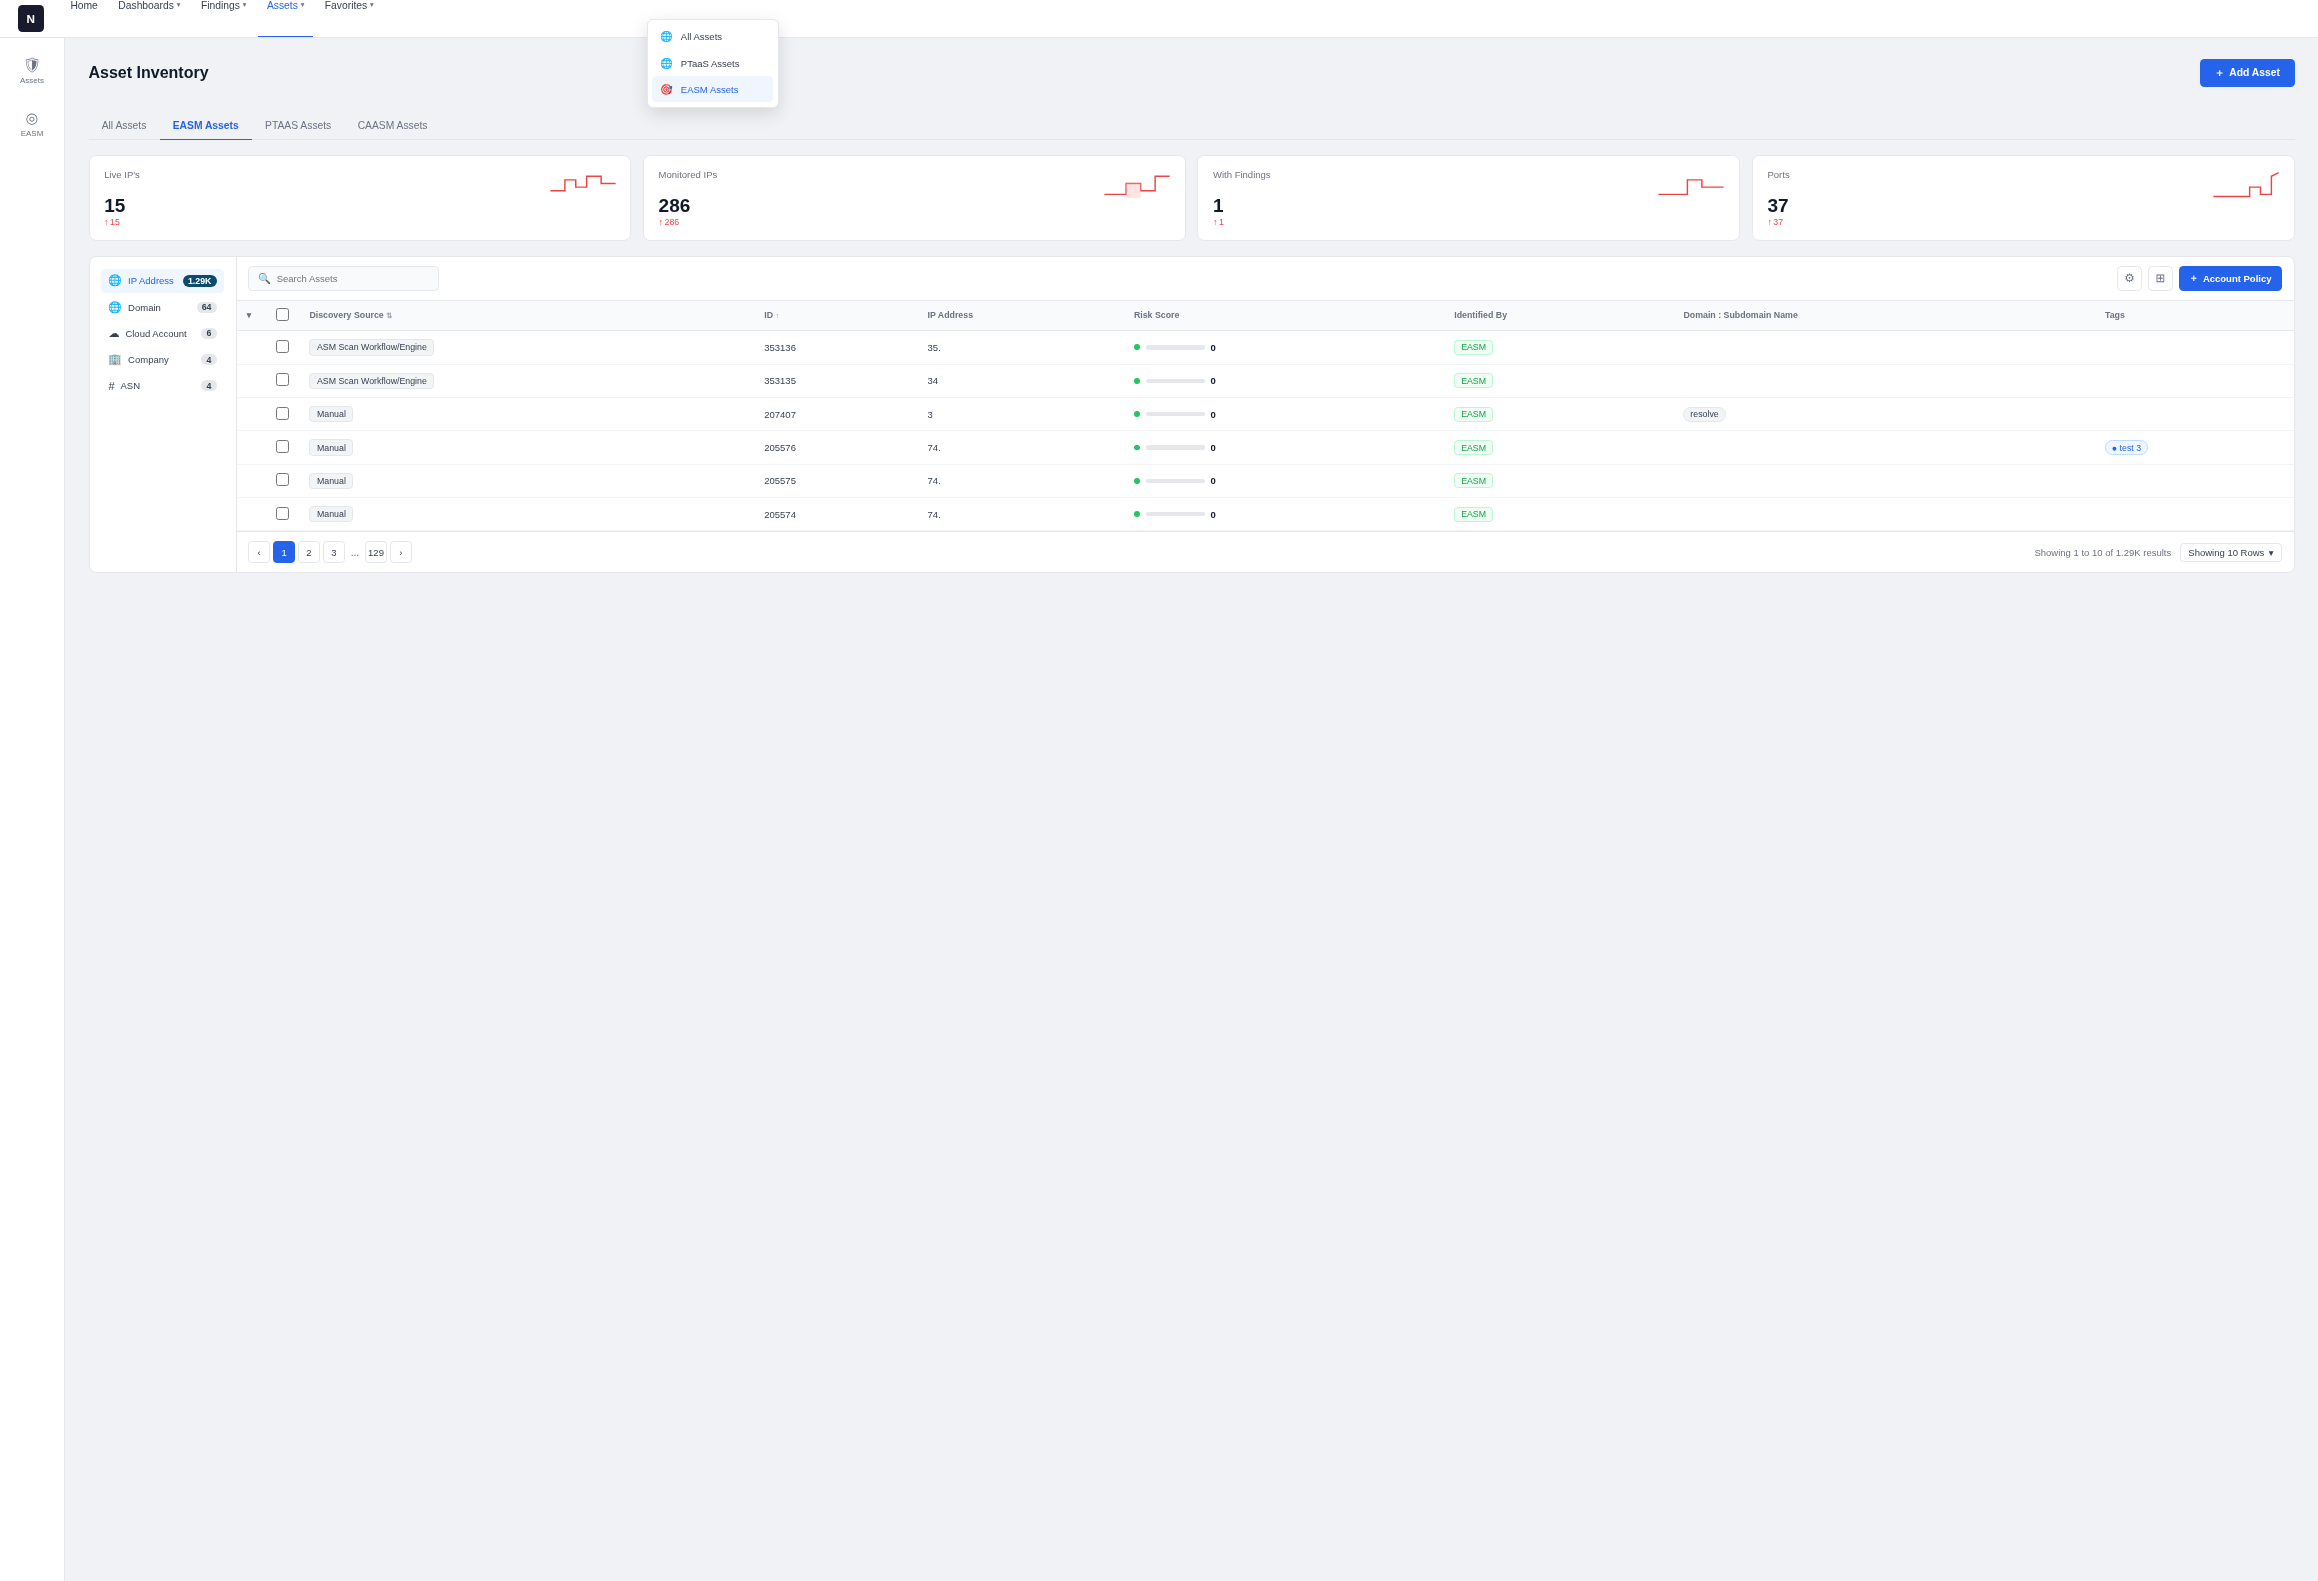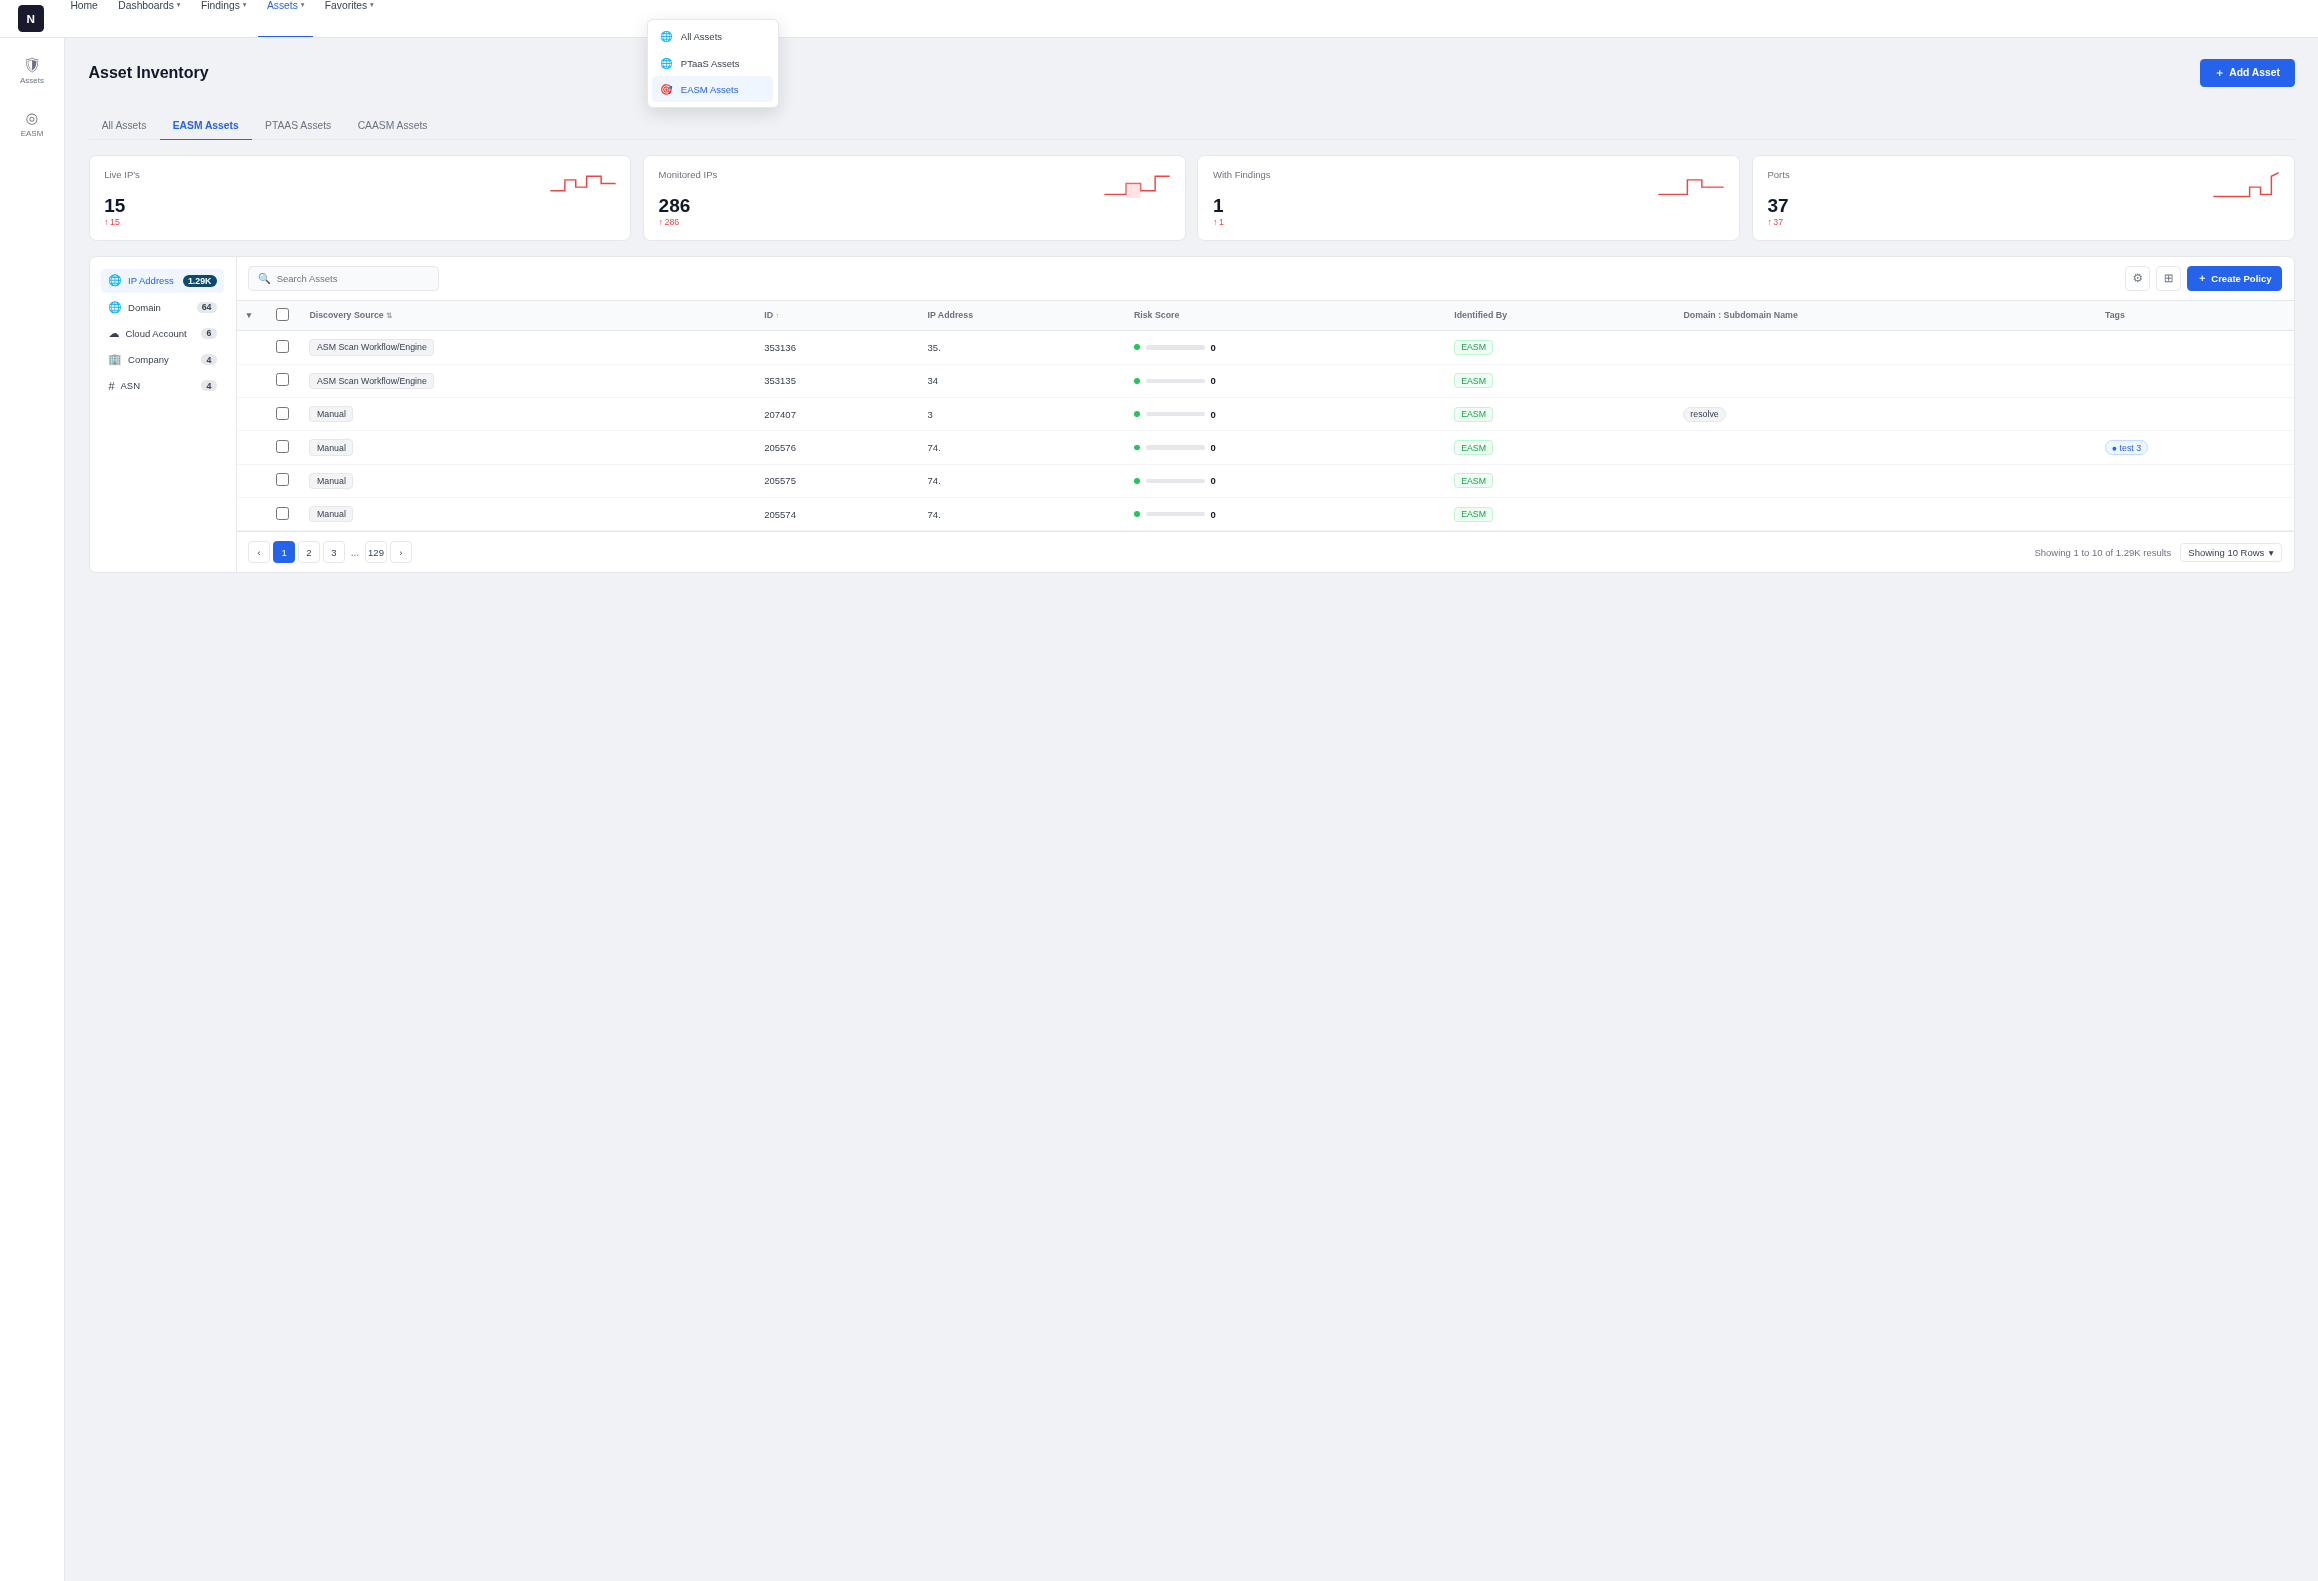--- a/index.html
+++ b/index.html
@@ -491,21 +491,21 @@
           </div>
           <div class="toolbar-actions">
             <div class="icon-btn">
               <span>⚙</span>
             </div>
             <div class="icon-btn">
               <span>⊞</span>
             </div>
             <button class="btn-create-policy">
               <span>＋</span>
-              <span>Create Policy</span>
+              <span>Account Policy</span>
             </button>
           </div>
         </div>
 
         <div style="overflow-x:auto;">
           <table class="data-table">
             <thead>
               <tr>
                 <th class="expand-cell">
                   <span>▾</span>

